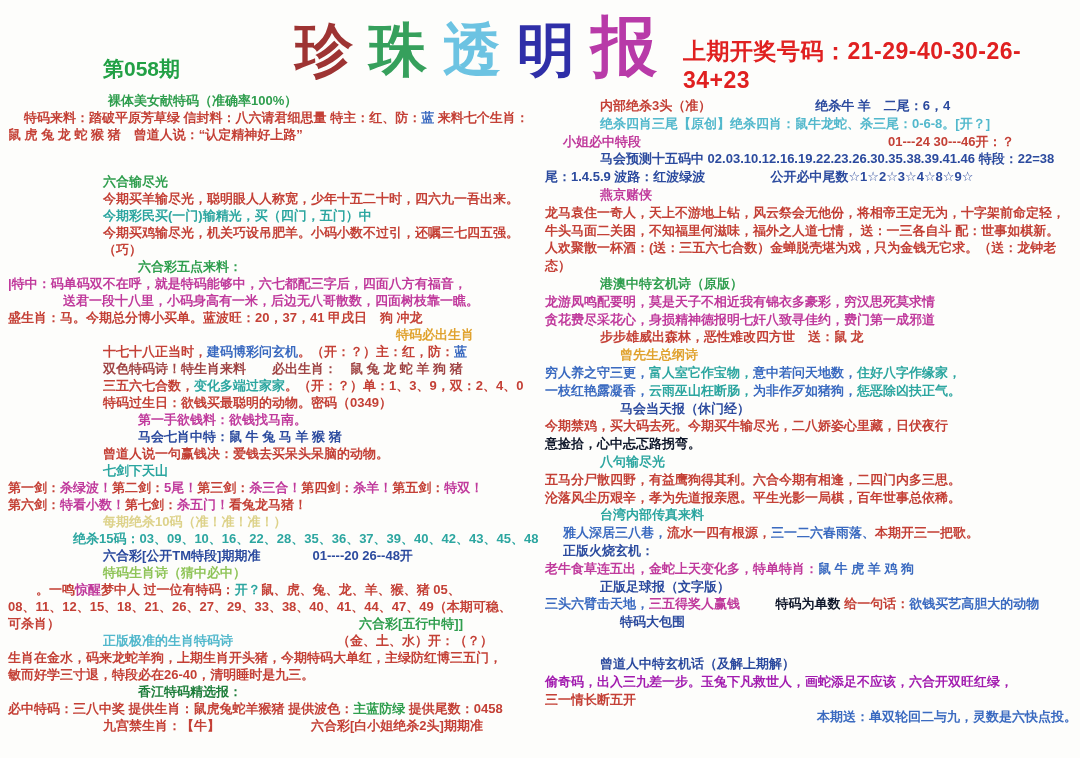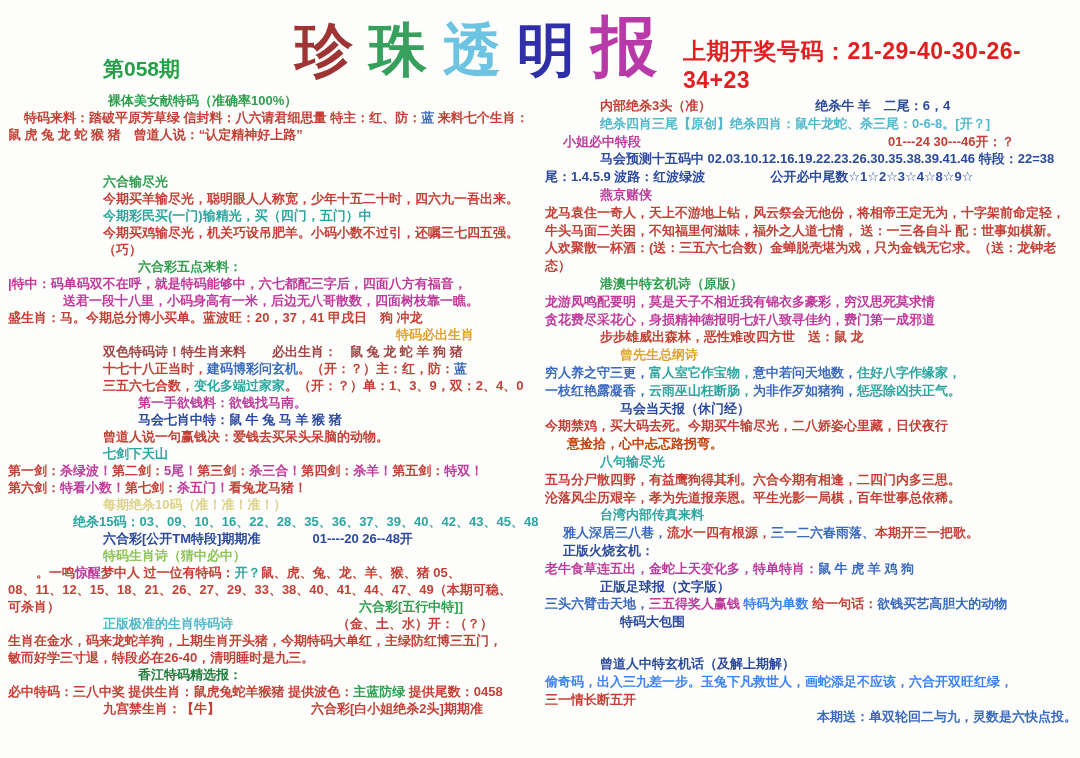--- a/index.html
+++ b/index.html
@@ -43,23 +43,24 @@
       <div class="gap" style="height: 30px;"></div>
       <div class="line" style="padding-left: 95px;"><span style="color: rgb(47, 158, 78);">六合输尽光</span></div>
       <div class="line" style="padding-left: 95px;"><span style="color: rgb(196, 64, 54);">今期买羊输尽光，聪明眼人人称宽，少年十五二十时，四六九一吾出来。</span></div>
       <div class="line" style="padding-left: 95px;"><span style="color: rgb(44, 166, 160);">今期彩民买(一门)输精光，买（四门，五门）中</span></div>
       <div class="line" style="padding-left: 95px;"><span style="color: rgb(196, 64, 54);">今期买鸡输尽光，机关巧设吊肥羊。小码小数不过引，还嘱三七四五强。（巧）</span></div>
       <div class="line" style="padding-left: 130px;"><span class="b" style="color: rgb(47, 158, 78);">六合彩五点来料：</span></div>
       <div class="line" style="padding-left: 0px;"><span style="color: rgb(192, 58, 156);">|特中：码单码双不在呼，就是特码能够中，六七都配三字后，四面八方有福音，</span></div>
       <div class="line" style="padding-left: 55px;"><span style="color: rgb(192, 58, 156);">送君一段十八里，小码身高有一米，后边无八哥散数，四面树枝靠一瞧。</span></div>
       <div class="line" style="padding-left: 0px;"><span style="color: rgb(196, 64, 54);">盛生肖：马。今期总分博小买单。蓝波旺：20，37，41 甲戌日　狗 冲龙</span></div>
       <div class="line" style="padding-left: 388px;"><span style="color: rgb(224, 162, 46);">特码必出生肖</span></div>
+      <div class="line" style="padding-left: 95px;"><span style="color: rgb(196, 64, 54);">十七十八正当时，</span><span style="color: rgb(58, 106, 192);">建码博彩问玄机</span><span style="color: rgb(196, 64, 54);">。（开：？）主：红，防：</span><span style="color: rgb(58, 106, 192);">蓝</span></div>
       <div class="line" style="padding-left: 95px;"><span class="b" style="color: rgb(160, 68, 68);">双色特码诗！特生肖来料</span><span class="b" style="color: rgb(160, 68, 68);">　　必出生肖：　</span><span class="b" style="color: rgb(160, 68, 68);">鼠 兔 龙 蛇 羊 狗 猪</span></div>
-      <div class="line" style="padding-left: 95px;"><span style="color: rgb(196, 64, 54);">十七十八正当时，</span><span style="color: rgb(58, 106, 192);">建码博彩问玄机</span><span style="color: rgb(196, 64, 54);">。（开：？）主：红，防：</span><span style="color: rgb(58, 106, 192);">蓝</span></div>
       <div class="line" style="padding-left: 95px;"><span style="color: rgb(196, 64, 54);">三五六七合数，</span><span style="color: rgb(44, 166, 160);">变化多端过家家</span><span style="color: rgb(196, 64, 54);">。（开：？）单：1、3、9，双：2、4、0</span></div>
+      <div class="line" style="padding-left: 95px;"><span style="color: rgb(196, 64, 54);">特码过生日：欲钱买最聪明的动物。密码（0349）</span></div>
       <div class="line" style="padding-left: 130px;"><span class="b" style="color: rgb(192, 58, 156);">第一手欲钱料：欲钱找马南。</span></div>
       <div class="line" style="padding-left: 130px;"><span class="b" style="color: rgb(43, 74, 158);">马会七肖中特：鼠 牛 兔 马 羊 猴 猪</span></div>
       <div class="line" style="padding-left: 95px;"><span style="color: rgb(196, 64, 54);">曾道人说一句赢钱决：爱钱去买呆头呆脑的动物。</span></div>
       <div class="line" style="padding-left: 95px;"><span style="color: rgb(44, 166, 160);">七剑下天山</span></div>
       <div class="line" style="padding-left: 0px;"><span style="color: rgb(196, 64, 54);">第一剑：</span><span style="color: rgb(192, 58, 156);">杀绿波！</span><span style="color: rgb(196, 64, 54);">第二剑：</span><span style="color: rgb(192, 58, 156);">5尾！</span><span style="color: rgb(196, 64, 54);">第三剑：</span><span style="color: rgb(192, 58, 156);">杀三合！</span><span style="color: rgb(196, 64, 54);">第四剑：</span><span style="color: rgb(192, 58, 156);">杀羊！</span><span style="color: rgb(196, 64, 54);">第五剑：</span><span style="color: rgb(192, 58, 156);">特双！</span></div>
       <div class="line" style="padding-left: 0px;"><span style="color: rgb(196, 64, 54);">第六剑：</span><span style="color: rgb(192, 58, 156);">特看小数！</span><span style="color: rgb(196, 64, 54);">第七剑：</span><span style="color: rgb(192, 58, 156);">杀五门！</span><span style="color: rgb(196, 64, 54);">看兔龙马猪！</span></div>
       <div class="line" style="padding-left: 95px;"><span style="color: rgb(221, 210, 138);">每期绝杀10码（准！准！准！）</span></div>
       <div class="line" style="padding-left: 65px;"><span style="color: rgb(44, 166, 160);">绝杀15码：03、09、10、16、22、28、35、36、37、39、40、42、43、45、48</span></div>
       <div class="line" style="padding-left: 95px;"><span class="b" style="color: rgb(43, 74, 158);">六合彩[公开TM特段]期期准</span><span class="b" style="color: rgb(43, 74, 158);">　　　　01----20 26--48开</span></div>
       <div class="line" style="padding-left: 95px;"><span style="color: rgb(143, 196, 88);">特码生肖诗（猜中必中）</span></div>
@@ -85,30 +86,30 @@
       <div class="line" style="padding-left: 0px;"><span style="color: rgb(196, 64, 54);">人欢聚散一杯酒：(送：三五六七合数）金蝉脱壳堪为戏，只为金钱无它求。（送：龙钟老态）</span></div>
       <div class="line" style="padding-left: 55px;"><span style="color: rgb(47, 158, 78);">港澳中特玄机诗（原版）</span></div>
       <div class="line" style="padding-left: 0px;"><span style="color: rgb(192, 58, 156);">龙游凤鸣配要明，莫是天子不相近我有锦衣多豪彩，穷汉思死莫求情</span></div>
       <div class="line" style="padding-left: 0px;"><span style="color: rgb(192, 58, 156);">贪花费尽采花心，身损精神德报明七奸八致寻佳约，费门第一成邪道</span></div>
       <div class="line" style="padding-left: 55px;"><span style="color: rgb(196, 64, 54);">步步雄威出森林，恶性难改四方世　送：鼠 龙</span></div>
       <div class="line" style="padding-left: 75px;"><span style="color: rgb(224, 162, 46);">曾先生总纲诗</span></div>
       <div class="line" style="padding-left: 0px;"><span style="color: rgb(58, 106, 192);">穷人养之守三更，</span><span style="color: rgb(44, 166, 160);">富人室它作宝物，</span><span style="color: rgb(58, 106, 192);">意中若问天地数，</span><span style="color: rgb(44, 166, 160);">住好八字作缘家，</span></div>
       <div class="line" style="padding-left: 0px;"><span style="color: rgb(58, 106, 192);">一枝红艳露凝香，</span><span style="color: rgb(44, 166, 160);">云雨巫山枉断肠，</span><span style="color: rgb(58, 106, 192);">为非作歹如猪狗，</span><span style="color: rgb(44, 166, 160);">惩恶除凶扶正气。</span></div>
       <div class="line" style="padding-left: 75px;"><span class="b" style="color: rgb(43, 74, 158);">马会当天报（休门经）</span></div>
       <div class="line" style="padding-left: 0px;"><span style="color: rgb(196, 64, 54);">今期禁鸡，买大码去死。今期买牛输尽光，二八娇姿心里藏，日伏夜行</span></div>
-      <div class="line" style="padding-left: 0px;"><span style="color: #c2410c; margin-left: 22px;">意捡拾，心中忐忑路拐弯。</span></div>
+      <div class="line" style="padding-left: 0px;"><span style="color: #0f172a;">意捡拾，心中忐忑路拐弯。</span></div>
       <div class="line" style="padding-left: 55px;"><span style="color: rgb(44, 166, 160);">八句输尽光</span></div>
       <div class="line" style="padding-left: 0px;"><span style="color: rgb(196, 64, 54);">五马分尸散四野，有益鹰狗得其利。六合今期有相逢，二四门内多三思。</span></div>
       <div class="line" style="padding-left: 0px;"><span style="color: rgb(196, 64, 54);">沦落风尘历艰辛，孝为先道报亲恩。平生光影一局棋，百年世事总依稀。</span></div>
       <div class="line" style="padding-left: 55px;"><span style="color: rgb(44, 166, 160);">台湾内部传真来料</span></div>
       <div class="line" style="padding-left: 18px;"><span style="color: rgb(58, 106, 192);">雅人深居三八巷，</span><span style="color: rgb(196, 64, 54);">流水一四有根源，</span><span style="color: rgb(58, 106, 192);">三一二六春雨落、</span><span style="color: rgb(196, 64, 54);">本期开三一把歌。</span></div>
       <div class="line" style="padding-left: 18px;"><span style="color: rgb(43, 74, 158);">正版火烧玄机：</span></div>
       <div class="line" style="padding-left: 0px;"><span style="color: rgb(192, 58, 156);">老牛食草连五出，金蛇上天变化多，特单特肖：</span><span style="color: rgb(58, 106, 192);">鼠 牛 虎 羊 鸡 狗</span></div>
       <div class="line" style="padding-left: 55px;"><span style="color: rgb(43, 74, 158);">正版足球报（文字版）</span></div>
-      <div class="line" style="padding-left: 0px;"><span style="color: rgb(58, 106, 192);">三头六臂击天地，</span><span style="color: rgb(192, 58, 156);">三五得奖人赢钱</span><span style="color: #3b82f6;"> 特码为单数 </span><span style="color: rgb(196, 64, 54);">给一句话：</span><span style="color: rgb(58, 106, 192);">欲钱买艺高胆大的动物</span></div>
+      <div class="line" style="padding-left: 0px;"><span style="color: rgb(58, 106, 192);">三头六臂击天地，</span><span style="color: rgb(192, 58, 156);">三五得奖人赢钱</span><span style="color: #0f172a; padding-left: 32px;"> 特码为单数 </span><span style="color: rgb(196, 64, 54);">给一句话：</span><span style="color: rgb(58, 106, 192);">欲钱买艺高胆大的动物</span></div>
       <div class="line" style="padding-left: 75px;"><span style="color: rgb(43, 74, 158);">特码大包围</span></div>
       <div class="gap" style="height: 24px;"></div>
       <div class="line" style="padding-left: 55px;"><span class="b" style="color: rgb(43, 74, 158); font-family: Liberation Serif, serif;">曾道人中特玄机话（及解上期解）</span></div>
-      <div class="line" style="padding-left: 0px;"><span style="color: #3b82f6;">偷奇码，出入三九差一步。玉兔下凡救世人，画蛇添足不应该，六合开双旺红绿，</span></div>
+      <div class="line" style="padding-left: 0px;"><span style="color: #a21caf;">偷奇码，出入三九差一步。玉兔下凡救世人，画蛇添足不应该，六合开双旺红绿，</span></div>
       <div class="line" style="padding-left: 0px;"><span style="color: rgb(196, 64, 54);">三一情长断五开</span></div>
       <div class="line" style="padding-left: 0px; text-align: right;"><span style="color: rgb(58, 106, 192);">本期送：单双轮回二与九，灵数是六快点投。</span></div>
     </div>
 </div>
 
 </body></html>

